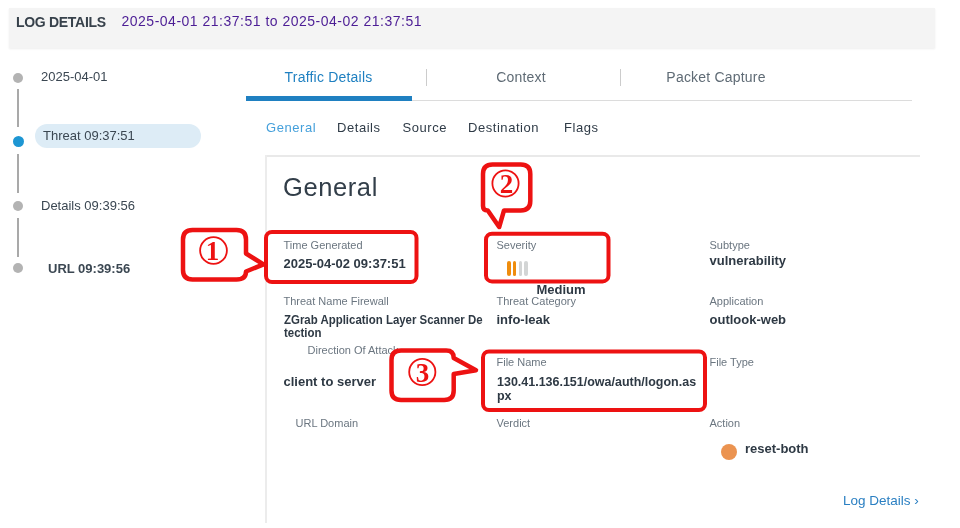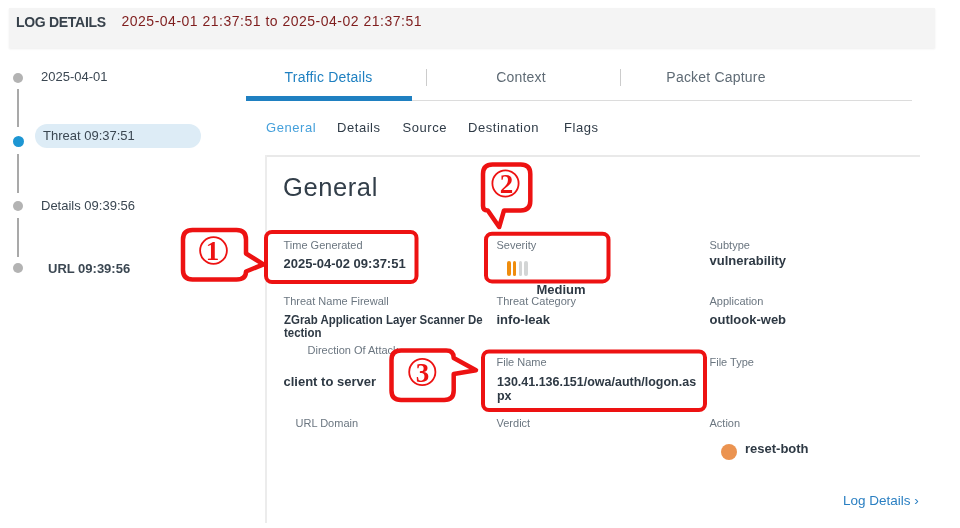--- a/index.html
+++ b/index.html
@@ -2,21 +2,21 @@
 <html><head>
 <meta charset="utf-8">
 <style>
   html,body{margin:0;padding:0;}
   body{width:960px;height:528px;background:#ffffff;font-family:"Liberation Sans",sans-serif;overflow:hidden;}
   #page{position:relative;width:960px;height:528px;}
   .abs{position:absolute;}
   
   .band{left:9px;top:8px;width:926px;height:40px;background:#f4f4f4;box-shadow:0 1px 2px rgba(0,0,0,.07);}
   .hdr-title{left:16px;top:13.5px;font-size:14px;font-weight:700;letter-spacing:-0.3px;color:#37414b;}
-  .hdr-date{left:121.5px;top:13px;font-size:14px;letter-spacing:0.5px;font-weight:400;color:#7f1d1d;}
+  .hdr-date{left:121.5px;top:13px;font-size:14px;letter-spacing:0.5px;font-weight:400;color:#4c1d95;}
   
   .seg{width:2px;background:#a9a9a9;left:17px;}
   .dot{width:10px;height:10px;border-radius:50%;background:#b3b3b3;left:13px;}
   .dot.blue{width:11px;height:11px;background:#1d96d3;left:12.5px;}
   .pill{left:35px;top:124px;width:166px;height:23.5px;border-radius:12px;background:#ddecf6;}
   .tl-txt{font-size:13px;color:#3b4752;}
   
   .tab{font-size:14px;font-weight:400;letter-spacing:0.2px;transform:translateX(-50%);white-space:nowrap;}
   .tabsep{width:1px;height:17px;background:#cccccc;top:69px;}
   .subtab{font-size:13px;font-weight:400;letter-spacing:0.55px;color:#2f3b47;top:119.5px;white-space:nowrap;}

